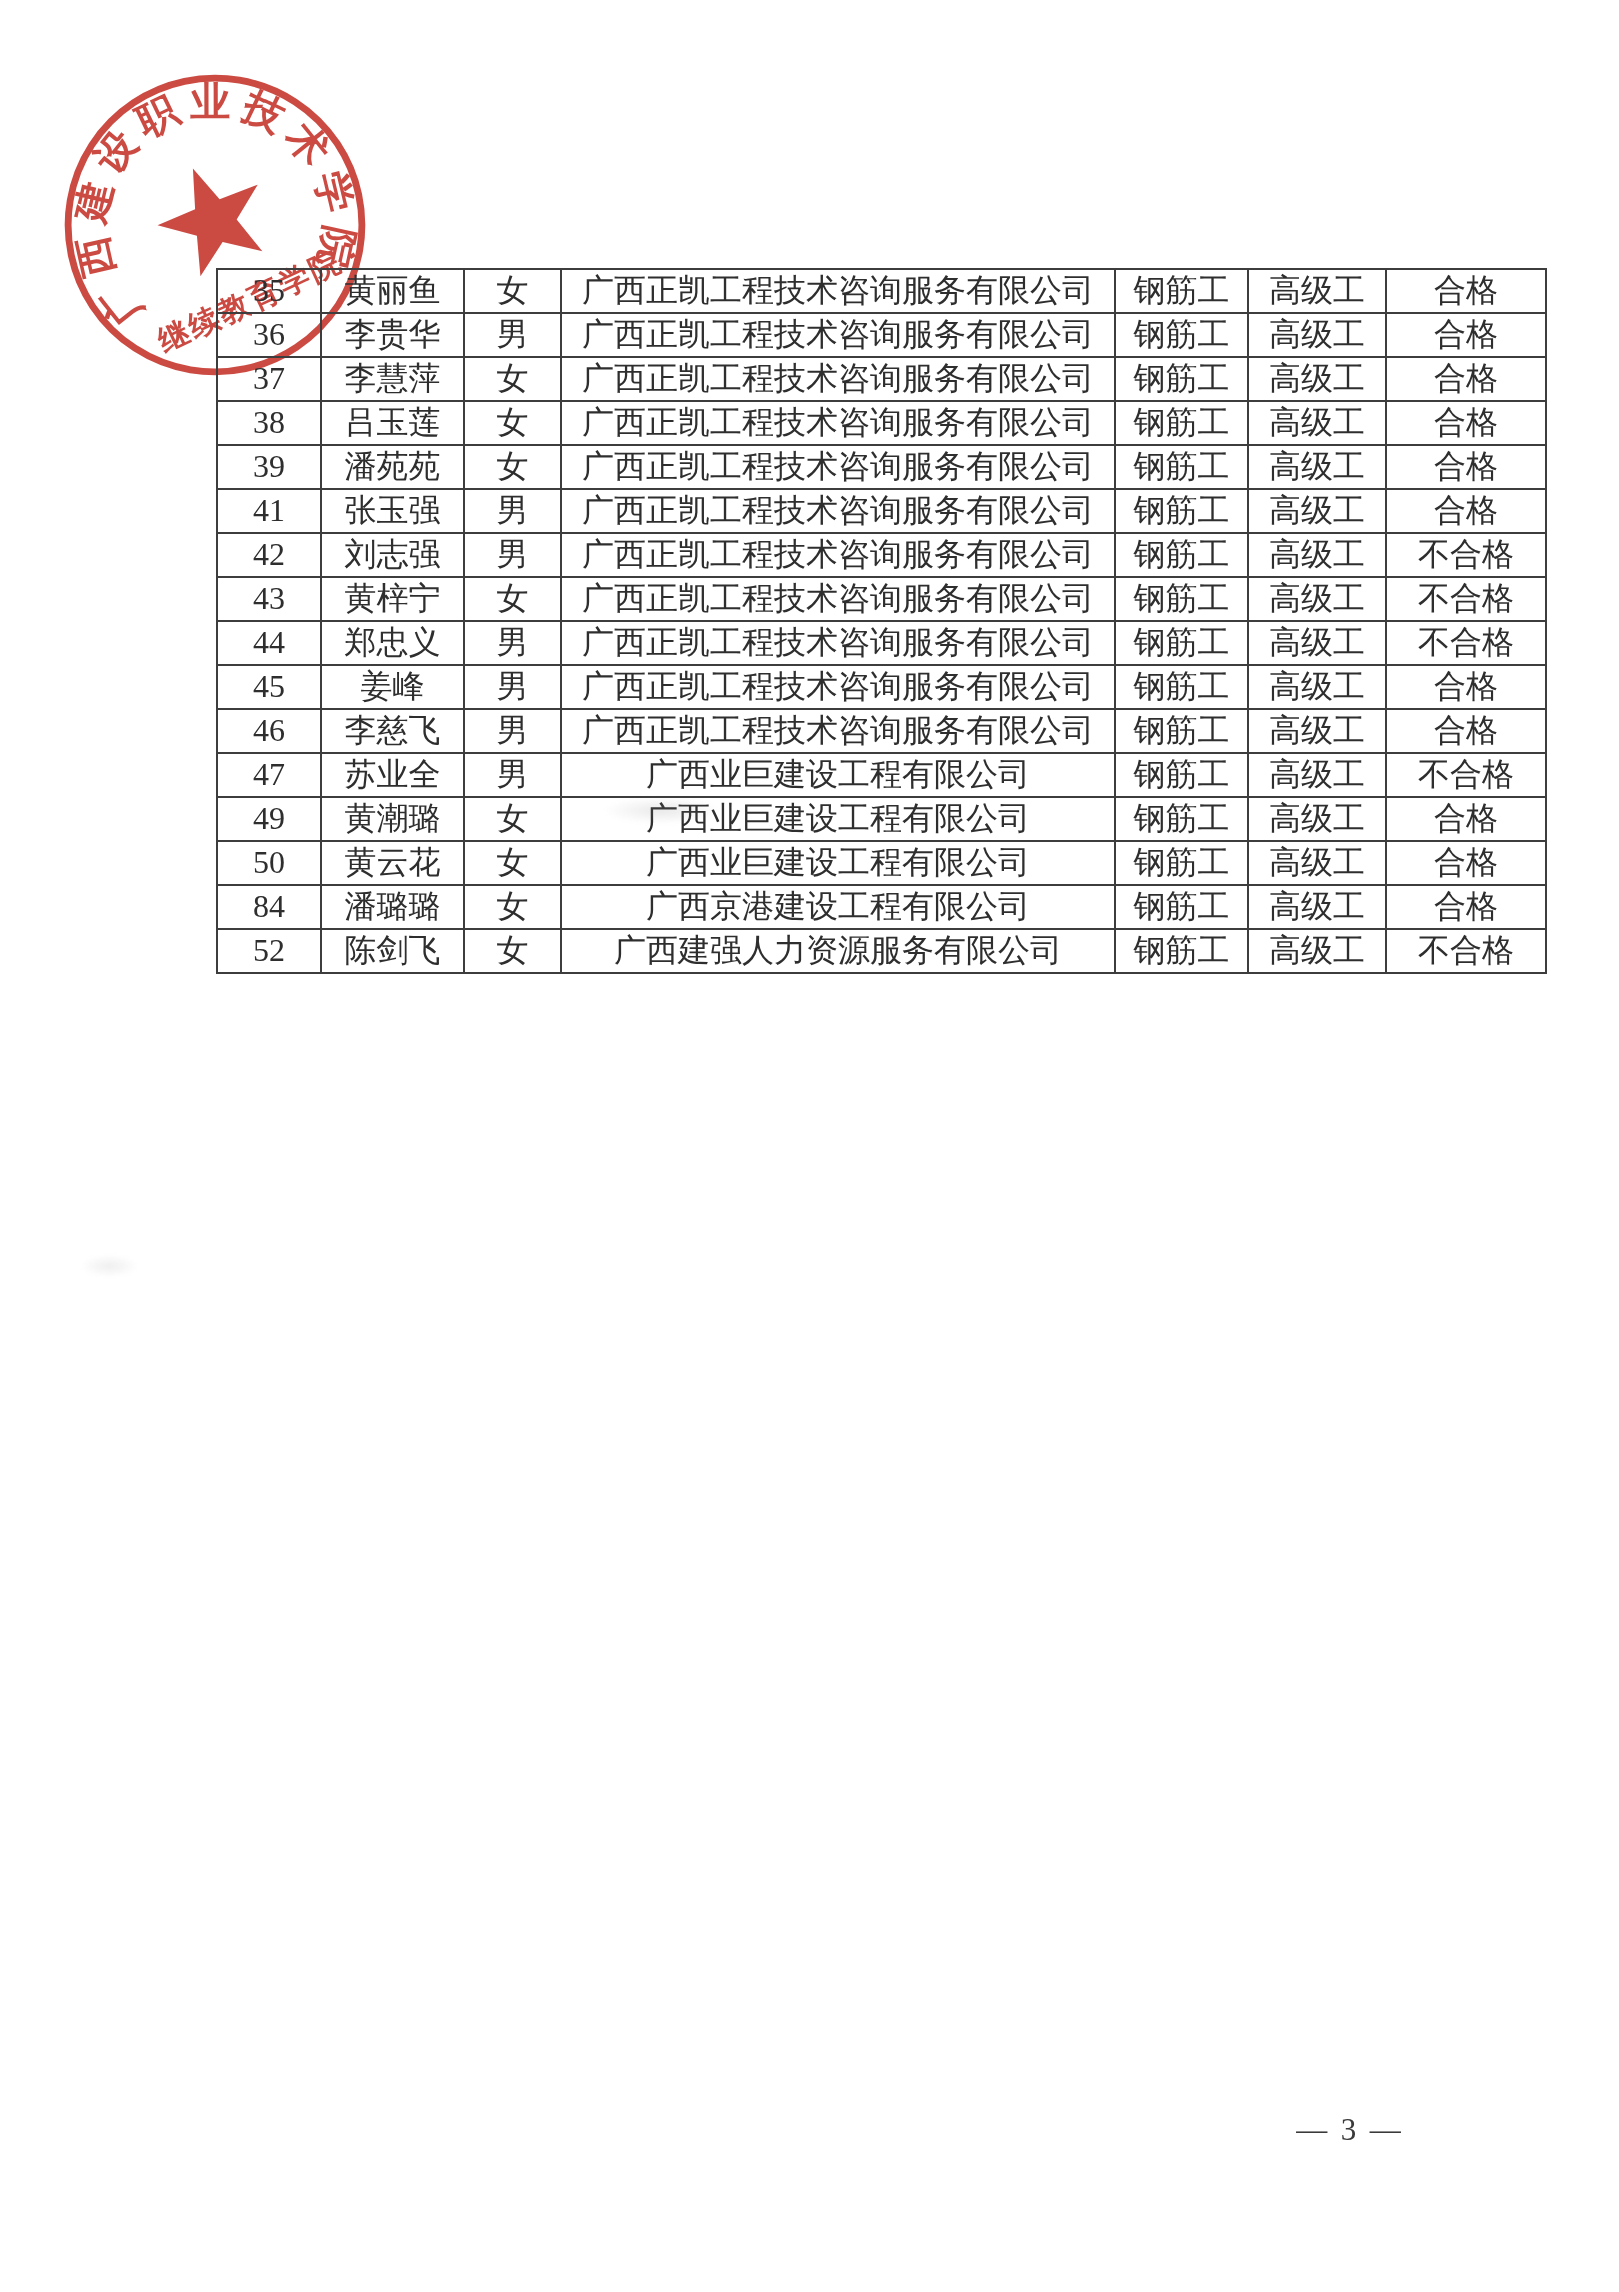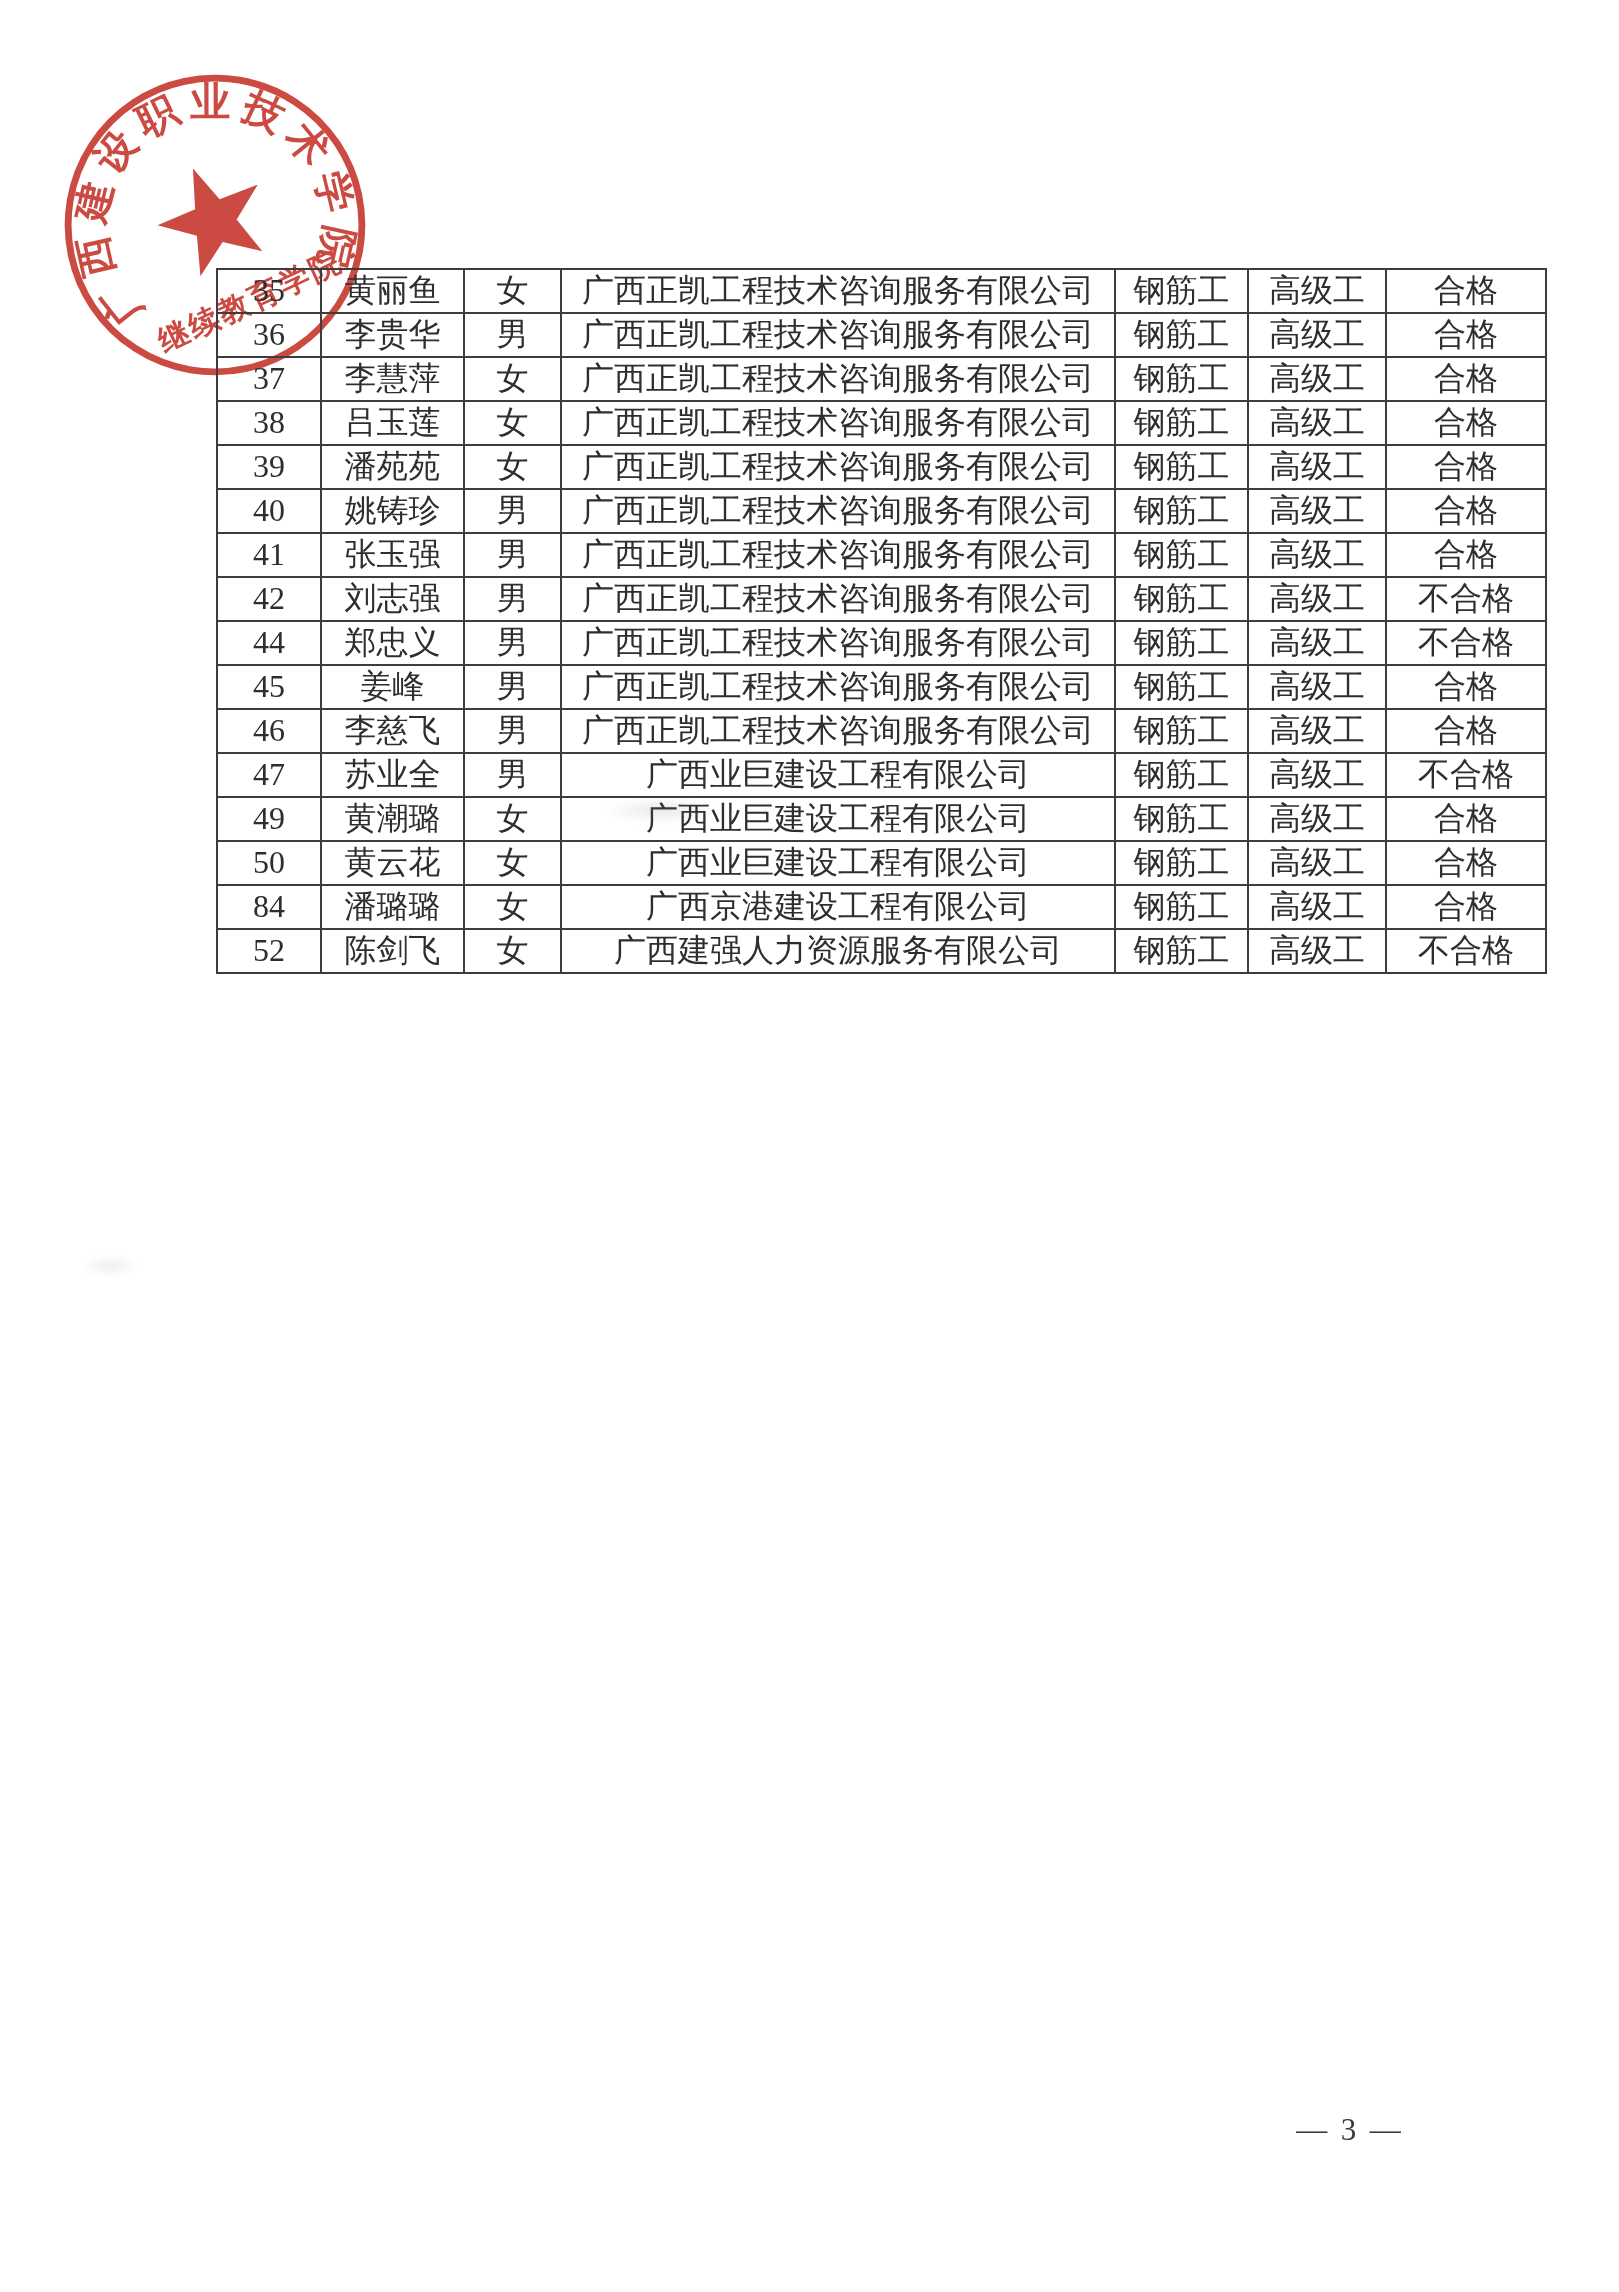--- a/index.html
+++ b/index.html
@@ -158,29 +158,20 @@
     <tr>
       <td>39</td>
       <td>潘苑苑</td>
       <td>女</td>
       <td>广西正凯工程技术咨询服务有限公司</td>
       <td>钢筋工</td>
       <td>高级工</td>
       <td>合格</td>
     </tr>
 
-    <tr>
-      <td>40</td>
-      <td>姚铸珍</td>
-      <td>男</td>
-      <td>广西正凯工程技术咨询服务有限公司</td>
-      <td>钢筋工</td>
-      <td>高级工</td>
-      <td>合格</td>
-    </tr>
 
     <tr>
       <td>41</td>
       <td>张玉强</td>
       <td>男</td>
       <td>广西正凯工程技术咨询服务有限公司</td>
       <td>钢筋工</td>
       <td>高级工</td>
       <td>合格</td>
     </tr>
@@ -188,20 +179,29 @@
     <tr>
       <td>42</td>
       <td>刘志强</td>
       <td>男</td>
       <td>广西正凯工程技术咨询服务有限公司</td>
       <td>钢筋工</td>
       <td>高级工</td>
       <td>不合格</td>
     </tr>
 
+    <tr>
+      <td>43</td>
+      <td>黄梓宁</td>
+      <td>女</td>
+      <td>广西正凯工程技术咨询服务有限公司</td>
+      <td>钢筋工</td>
+      <td>高级工</td>
+      <td>不合格</td>
+    </tr>
 
     <tr>
       <td>44</td>
       <td>郑忠义</td>
       <td>男</td>
       <td>广西正凯工程技术咨询服务有限公司</td>
       <td>钢筋工</td>
       <td>高级工</td>
       <td>不合格</td>
     </tr>

